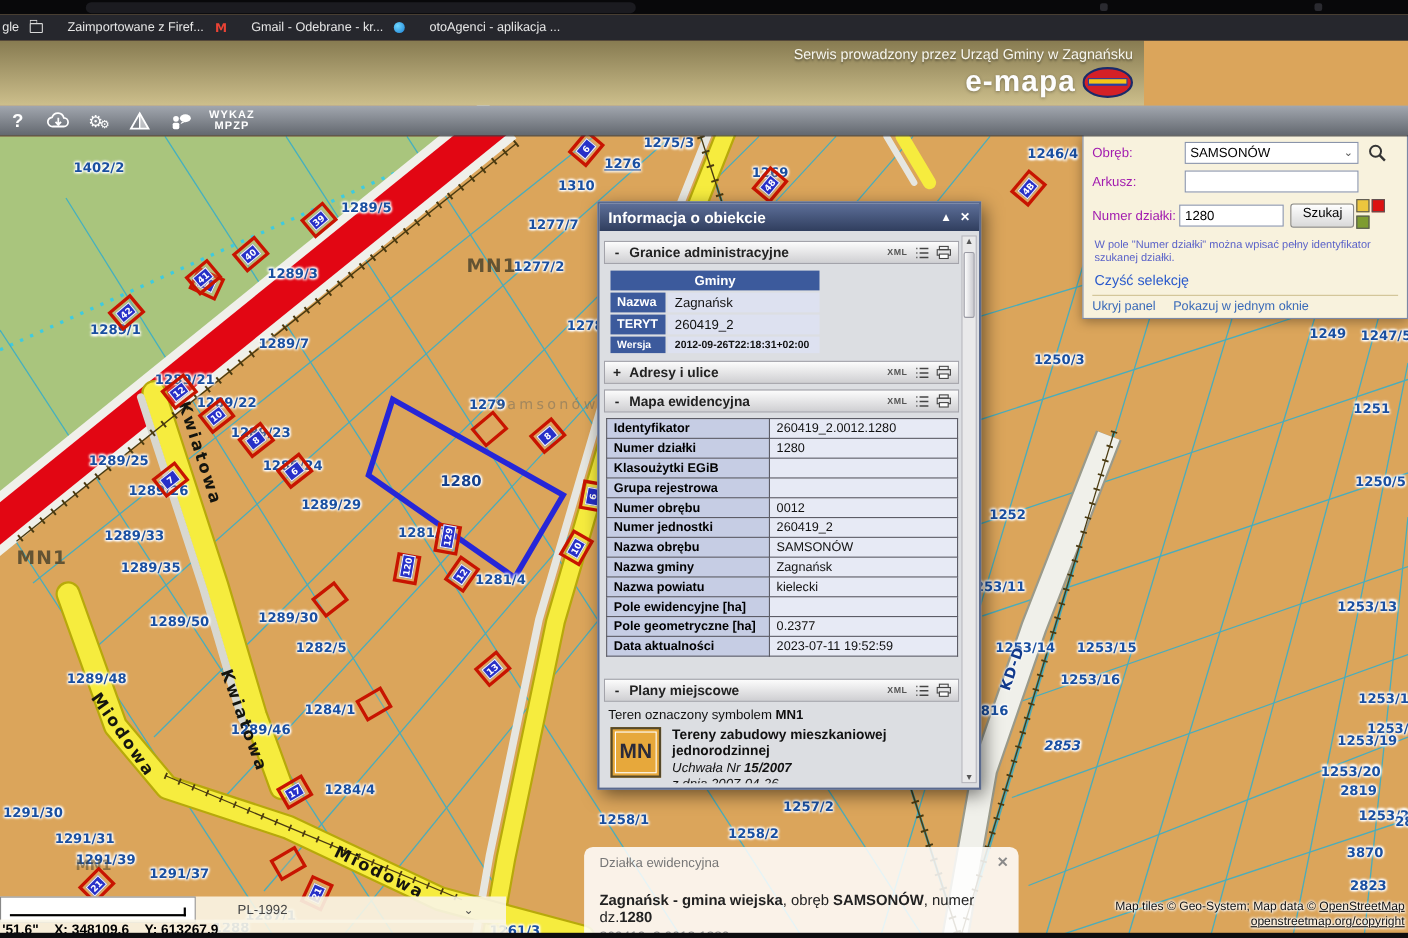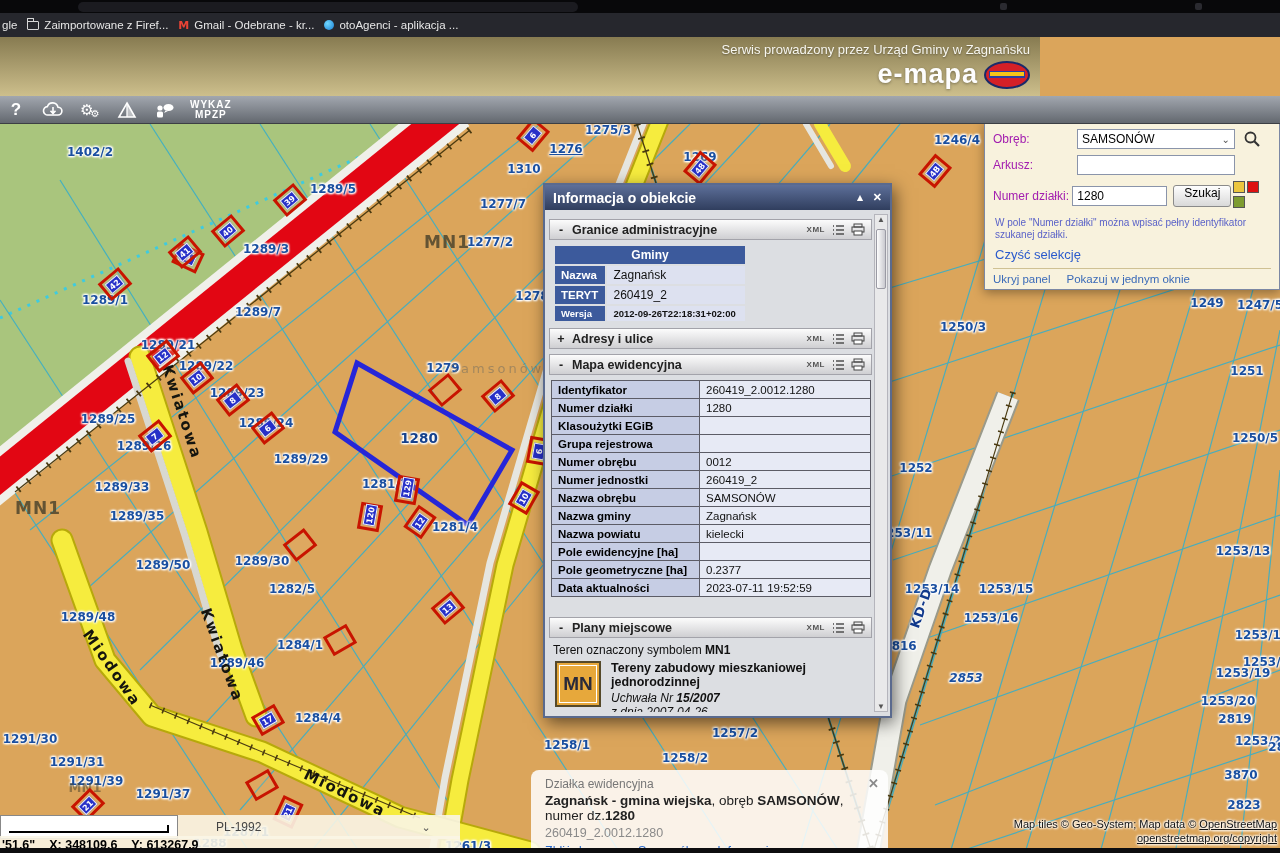--- a/index.html
+++ b/index.html
@@ -5,21 +5,21 @@
   * { margin:0; padding:0; box-sizing:border-box; }
   html,body { width:1280px; height:853px; overflow:hidden; font-family:"Liberation Sans",sans-serif; background:#dba55b; }
   #stage { position:relative; width:1280px; height:853px; overflow:hidden; }
 
   
   #topstrip { position:absolute; left:0; top:0; width:1280px; height:13px; background:#08080a; z-index:40; }
   #topstrip .urlpill { position:absolute; left:78px; top:2px; width:500px; height:10px; background:#1b1b20; border-radius:5px; }
   #topstrip .tsdot { position:absolute; top:3px; width:7px; height:7px; background:#2a2a30; border-radius:2px; }
   #bookmarks { position:absolute; left:0; top:13px; width:1280px; height:24px; background:#26272d; z-index:40;
                display:flex; align-items:center; gap:10px; color:#e6e6e6; font-size:11.5px; padding-left:2px; }
-  #bookmarks .bm { display:flex; align-items:center; gap:5px; }
+  #bookmarks .bm { display:flex; align-items:center; gap:22px; }
   #bookmarks .folder-ic { width:12px; height:9px; border:1.3px solid #d8d8d8; border-radius:1px; position:relative; }
   #bookmarks .folder-ic:before { content:""; position:absolute; left:-1px; top:-4px; width:5px; height:3px; border:1.3px solid #d8d8d8; border-bottom:none; border-radius:1px 1px 0 0; }
   #bookmarks .dot-ic { width:10px; height:10px; border-radius:50%; background:radial-gradient(circle at 35% 35%, #6fd8ff, #1b7fd4); }
   .gmail-ic { font-family:"DejaVu Sans",sans-serif; font-weight:bold; font-size:11px; color:#ea4335; }
 
   
   #siteheader { position:absolute; left:0; top:37px; width:1040px; height:59px; z-index:30;
                 background:linear-gradient(#877b51,#cdbf8c); }
   #service-note { position:absolute; right:10px; top:5px; color:#f7f6ef; font-size:13px; text-shadow:0 1px 2px rgba(0,0,0,.4); }
   #logo { position:absolute; right:10px; top:22px; display:flex; align-items:center; gap:6px; }
@@ -107,25 +107,25 @@
   #mn-badge { width:46px; height:46px; background:#e7a83b; border:2px solid #55492a; outline:1px solid #fff; outline-offset:-5px;
               color:#2a2a3a; font-size:19px; font-weight:bold; display:flex; align-items:center; justify-content:center; flex:0 0 auto; }
   #plan-text { font-size:12px; color:#111; }
   #plan-text .pt1 { font-weight:bold; font-size:12.5px; margin-bottom:2px; }
   #plan-text .pt2 { font-style:italic; }
   #plan-text .pt2 b { font-style:italic; }
   #plan-text .pt3 { font-style:italic; margin-bottom:2px; }
   #plan-text .pt4 { font-size:10.5px; line-height:12.5px; color:#222; }
 
   
-  #card { position:absolute; left:531px; top:770px; width:357px; height:83px; z-index:18;
+  #card { position:absolute; left:531px; top:770px; width:395px; height:83px; z-index:18;
           background:rgba(255,255,255,.86); border-radius:8px 8px 0 0; padding:7px 12px 0 14px; }
   #card .c-title { color:#777; font-size:12px; }
   #card .c-close { position:absolute; right:9px; top:6px; color:#8a8a8a; font-size:13px; font-weight:bold; }
-  #card .c-main { font-size:13.5px; color:#222; margin-top:2px; }
+  #card .c-main { font-size:13.5px; color:#222; margin-top:20px; }
   #card .c-id { font-size:12.5px; color:#8a8a8a; margin-top:3px; }
   #card .c-links { display:flex; align-items:center; gap:15px; margin-top:4px; font-size:12.5px; color:#2a6acc; }
   #plus-ic { width:15px; height:15px; border:1.5px solid #4a9a4a; border-radius:50%; color:#4a9a4a; font-size:12px; line-height:12px; text-align:center; font-weight:bold; }
 
   
   #scalebox { position:absolute; left:0px; top:815px; width:178px; height:24px; background:#fff; border:1px solid #888; z-index:16; }
   #scalebox .sline { position:absolute; left:8px; right:8px; bottom:5px; height:8px; border-bottom:2px solid #000; border-right:2px solid #000; }
   #crsbar { position:absolute; left:178px; top:815px; width:282px; height:24px; background:rgba(250,245,229,.9); z-index:16;
             display:flex; align-items:center; color:#444; font-size:12px; }
   #crsbar .crs { margin-left:38px; }

